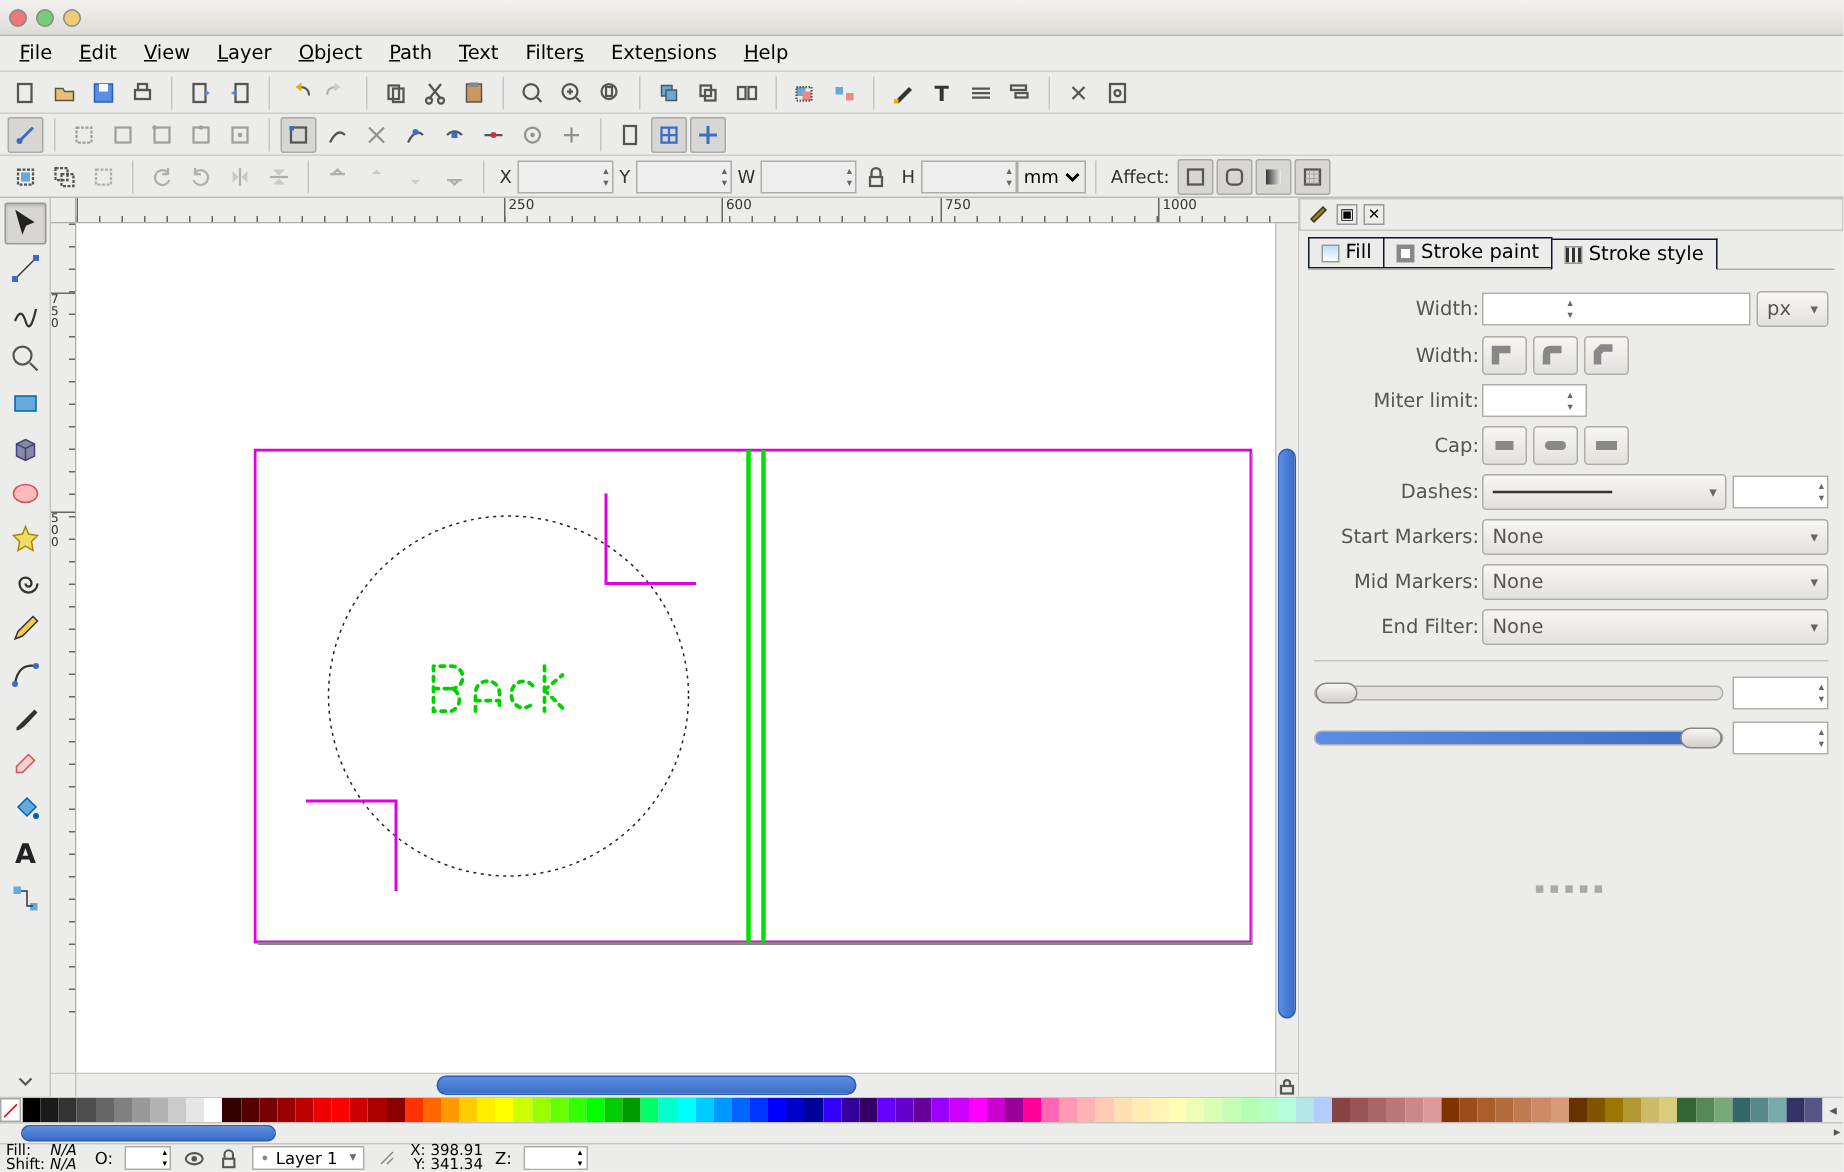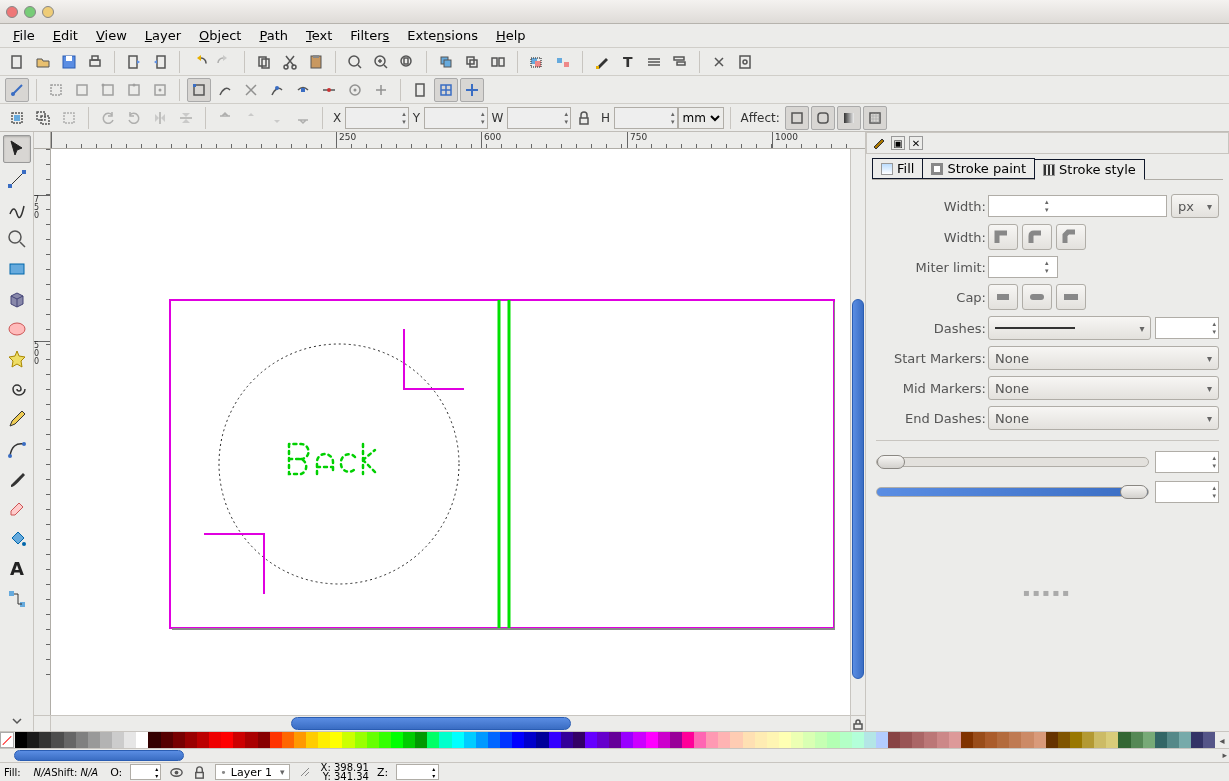--- a/index.html
+++ b/index.html
@@ -83,21 +83,21 @@
 .palette-row .nof { width: 14px; height: 100%; position: relative; background: #fff; border: 1px solid #aaa; margin-right: 1px; }
 .palette-row .nof::after { content: ""; position: absolute; left: 0; right: 0; top: 50%; border-top: 1.5px solid red; transform: rotate(-45deg); }
 .palette-row .swr { flex: 1; display: flex; overflow: hidden; }
 .palette-row .sw { flex: 1; min-width: 8px; }
 .palette-row .arrow { width: 14px; display: flex; align-items: center; justify-content: center; font-size: 10px; color: #555; cursor: pointer; }
 .pal-scroll { height: 14px; background: #ececea; border-top: 1px solid #c8c5c0; position: relative; }
 .pal-scroll .thumb { position: absolute; top: 1px; bottom: 1px; left: 14px; width: 170px; background: linear-gradient(#5a8de3,#3a6dc3); border: 1px solid #2a5db3; border-radius: 6px; }
 
 
 .statusbar { height: 19px; display: flex; align-items: center; background: #ececea; border-top: 1px solid #c8c5c0; font-size: 11px; padding: 0 4px; gap: 8px; }
-.statusbar .fillstroke { display: flex; flex-direction: row; font-size: 10px; line-height: 9px; margin-right: 4px; }
+.statusbar .fillstroke { display: flex; flex-direction: column; font-size: 10px; line-height: 9px; margin-right: 4px; }
 .statusbar .layercombo { border: 1px solid #b0ada7; padding: 0 4px; height: 16px; display: flex; align-items: center; background: #fff; gap: 4px; }
 .statusbar .layercombo::after { content: "▾"; font-size: 9px; color: #666; margin-left: 4px; }
 .statusbar .hint { flex: 1; color: #111; }
 .statusbar .xy { display: flex; flex-direction: column; font-size: 10px; line-height: 9px; text-align: right; }
 .statusbar .zoom { border: 1px solid #b0ada7; padding: 0 3px; height: 16px; background: #fff; display: flex; align-items: center; }
 .statusbar .zoom input { border: 0; width: 32px; font-size: 11px; text-align: right; }
 .sbicon { width: 15px; height: 15px; display: inline-flex; align-items: center; justify-content: center; }
 
 .smallspin { display: inline-flex; align-items: center; background: #fff; border: 1px solid #b0ada7; height: 16px; padding: 0 2px; font-size: 10px; }
 .smallspin input { border: 0; width: 22px; font-size: 10px; background: transparent; }
@@ -874,21 +874,21 @@
       </div>
       <div class="prop-row">
         <div class="plabel">Mid Markers:</div>
         <div class="pctrl">
             <div class="combo">
               <span>None</span>
             </div>
           </div>
       </div>
       <div class="prop-row">
-        <div class="plabel">End Dashes:</div>
+        <div class="plabel">End Filter:</div>
         <div class="pctrl">
             <div class="combo">
               <span>None</span>
             </div>
           </div>
       </div>
       <div class="section-hr"></div>
       <div class="slider-row">
         <div class="slider-track">
             <div class="slider-thumb" style="left:0"></div>

